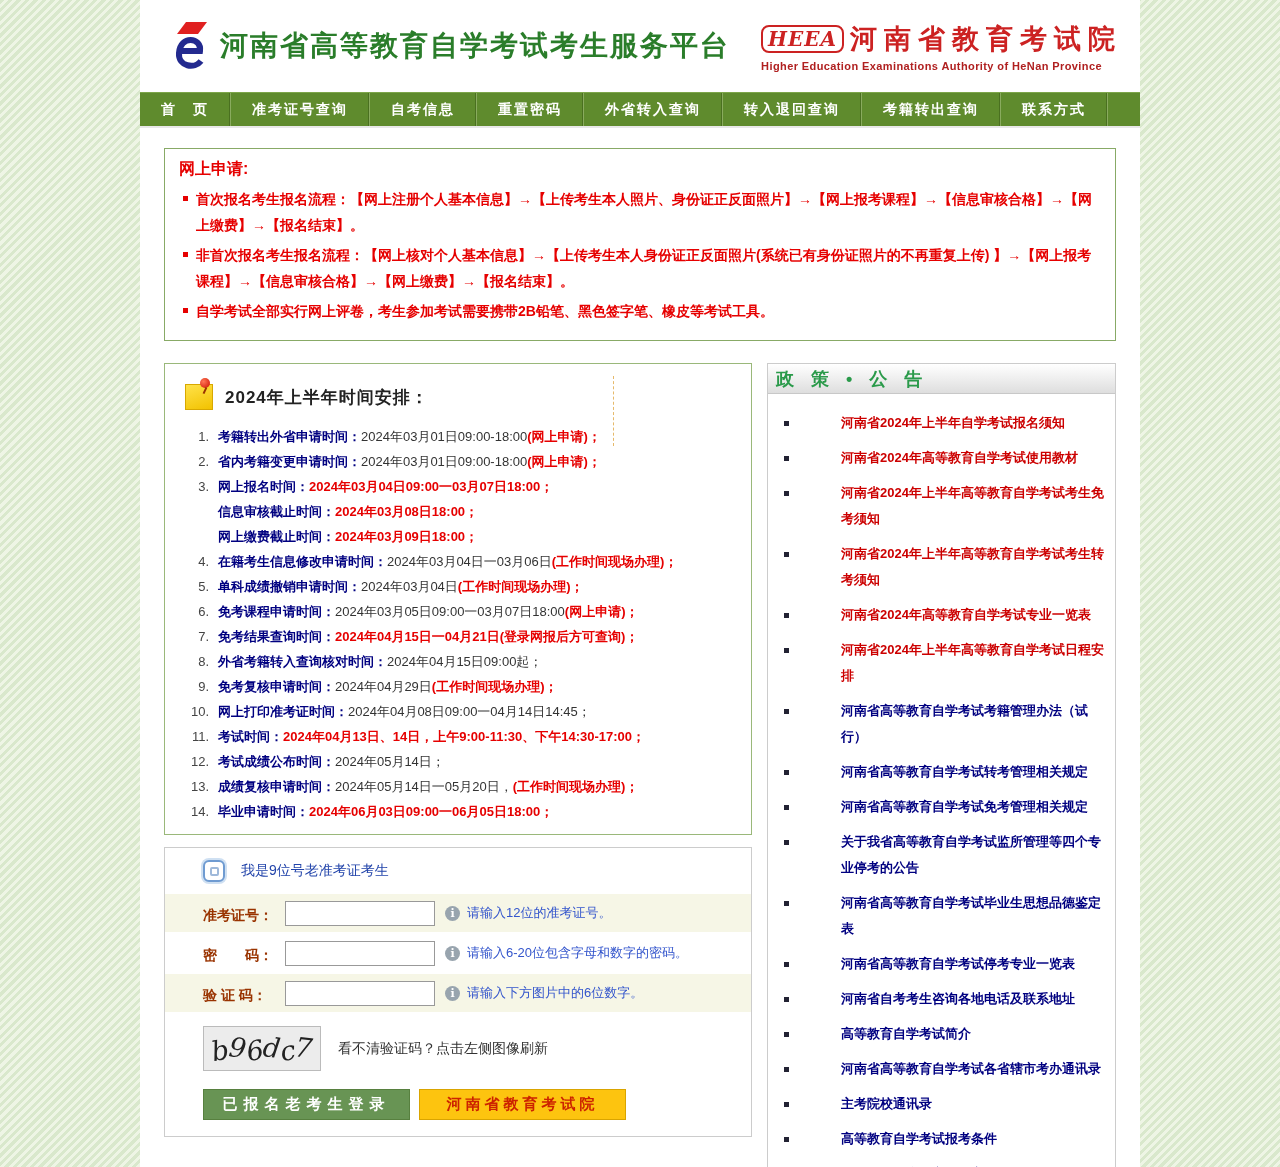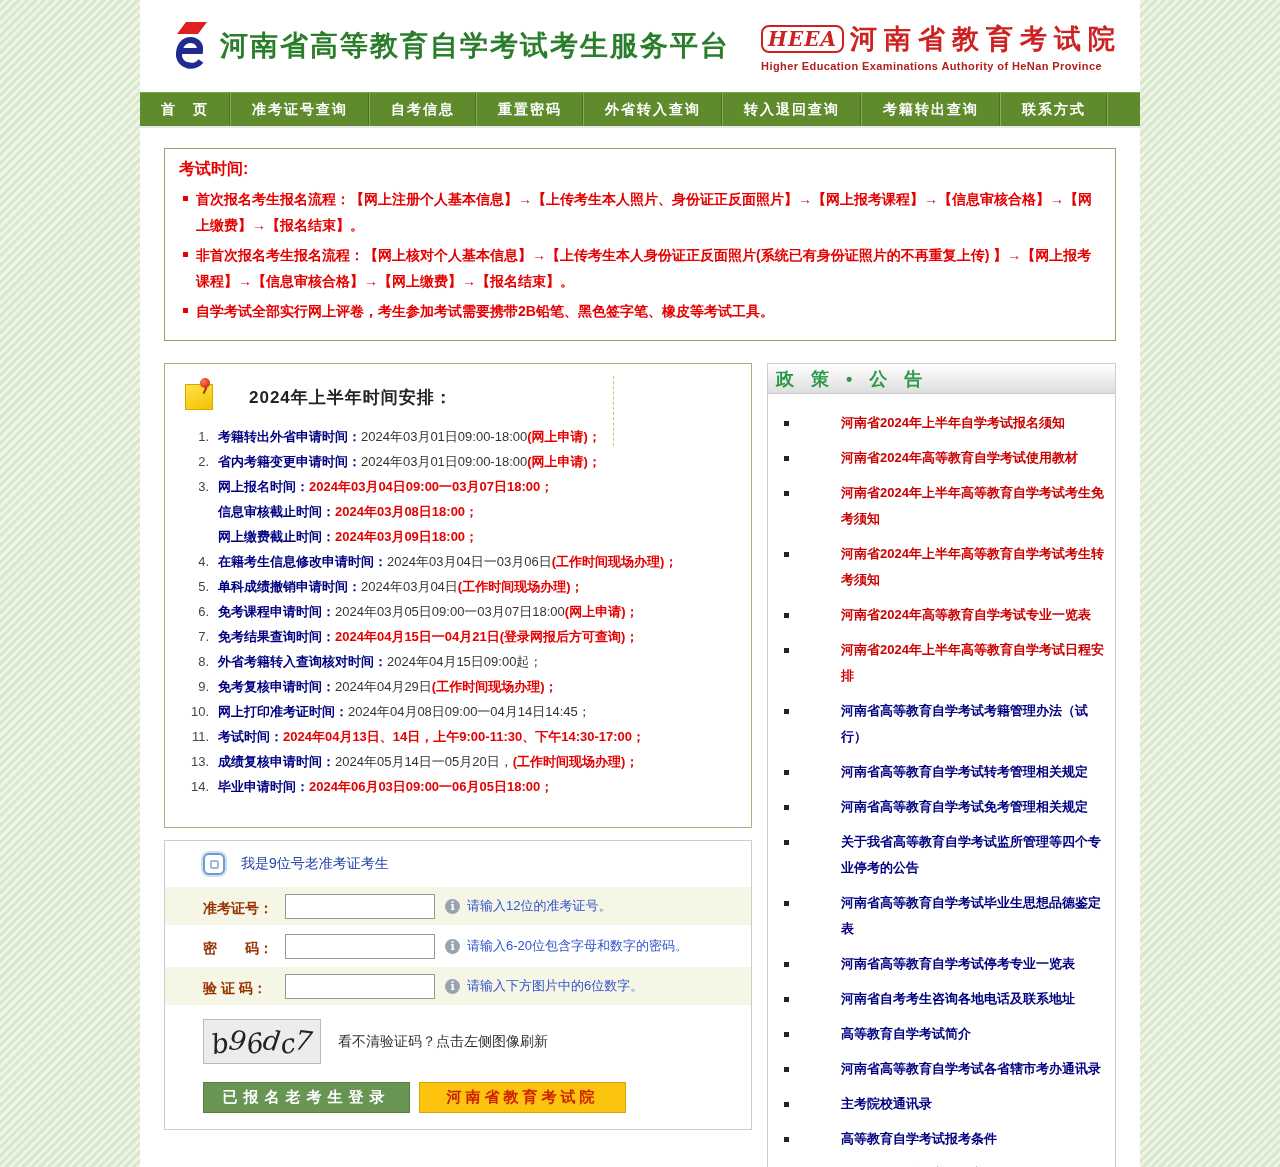--- a/index.html
+++ b/index.html
@@ -34,21 +34,21 @@
   .notice-title{color:var(--accent-red);font-size:16px;font-weight:bold;margin:4px 0 6px 0;}
   .notice-item{color:var(--accent-red);font-size:14px;font-weight:bold;line-height:26px;margin:4px 0;display:flex;}
   .notice-item .sq{flex:0 0 auto;width:5px;height:5px;background:var(--accent-red);margin:10px 8px 0 4px;}
   
   .main{display:flex;margin:22px 24px 0 24px;align-items:flex-start;}
   .left-col{width:588px;flex:0 0 auto;}
   .right-col{flex:1;margin-left:15px;}
   
   .schedule-box{border:1px solid #9ab87a;min-height:465px;padding:12px 10px 10px 14px;position:relative;}
   .schedule-dash{position:absolute;left:448px;top:12px;height:70px;border-left:1px dashed #e6b96a;}
-  .schedule-head{display:flex;align-items:center;margin:8px 0 14px 6px;gap:24px;}
+  .schedule-head{display:flex;align-items:center;margin:8px 0 14px 6px;}
   .note-icon{position:relative;width:28px;height:26px;background:linear-gradient(160deg,#ffe24a,#f2c200);border:1px solid #d8a800;margin-right:12px;}
   .note-icon .pin{position:absolute;top:-7px;right:2px;width:10px;height:10px;background:radial-gradient(circle at 35% 35%,#ff7755,#cc1100);border-radius:50%;}
   .note-icon .pin::after{content:"";position:absolute;left:4px;top:9px;width:2px;height:7px;background:#993300;transform:rotate(25deg);}
   .schedule-title{font-size:17px;font-weight:bold;color:#222;letter-spacing:1px;}
   .sch-row{display:flex;font-size:13px;line-height:25px;}
   .sch-num{flex:0 0 30px;text-align:right;margin-right:9px;color:#444;}
   .sch-content{flex:1;}
   .seg-label{color:var(--link-blue);font-weight:bold;}
   .seg-text{color:#333;}
   .seg-red{color:var(--accent-red);font-weight:bold;}
@@ -115,21 +115,21 @@
       <a class="nav-item">自考信息</a>
       <a class="nav-item">重置密码</a>
       <a class="nav-item">外省转入查询</a>
       <a class="nav-item">转入退回查询</a>
       <a class="nav-item">考籍转出查询</a>
       <a class="nav-item">联系方式</a>
     </div>
   <div class="below-nav"></div>
 
   <div class="notice-box">
-    <div class="notice-title">考试时间:</div>
+    <div class="notice-title">网上申请:</div>
     <div>
         <div class="notice-item">
           <span class="sq"></span>
           <span>首次报名考生报名流程：【网上注册个人基本信息】→【上传考生本人照片、身份证正反面照片】→【网上报考课程】→【信息审核合格】→【网上缴费】→【报名结束】。</span>
         </div>
         <div class="notice-item">
           <span class="sq"></span>
           <span>非首次报名考生报名流程：【网上核对个人基本信息】→【上传考生本人身份证正反面照片(系统已有身份证照片的不再重复上传) 】→【网上报考课程】→【信息审核合格】→【网上缴费】→【报名结束】。</span>
         </div>
         <div class="notice-item">
@@ -195,20 +195,24 @@
               <span class="sch-num">9.</span>
               <span class="sch-content"><span class="seg-label">免考复核申请时间：</span><span class="seg-text">2024年04月29日</span><span class="seg-red">(工作时间现场办理)；</span></span>
             </div>
             <div class="sch-row">
               <span class="sch-num">10.</span>
               <span class="sch-content"><span class="seg-label">网上打印准考证时间：</span><span class="seg-text">2024年04月08日09:00一04月14日14:45；</span></span>
             </div>
             <div class="sch-row">
               <span class="sch-num">11.</span>
               <span class="sch-content"><span class="seg-label">考试时间：</span><span class="seg-red">2024年04月13日、14日，上午9:00-11:30、下午14:30-17:00；</span></span>
+            </div>
+            <div class="sch-row">
+              <span class="sch-num">12.</span>
+              <span class="sch-content"><span class="seg-label">考试成绩公布时间：</span><span class="seg-text">2024年05月14日；</span></span>
             </div>
             <div class="sch-row">
               <span class="sch-num">13.</span>
               <span class="sch-content"><span class="seg-label">成绩复核申请时间：</span><span class="seg-text">2024年05月14日一05月20日，</span><span class="seg-red">(工作时间现场办理)；</span></span>
             </div>
             <div class="sch-row">
               <span class="sch-num">14.</span>
               <span class="sch-content"><span class="seg-label">毕业申请时间：</span><span class="seg-red">2024年06月03日09:00一06月05日18:00；</span></span>
             </div>
           </div>

